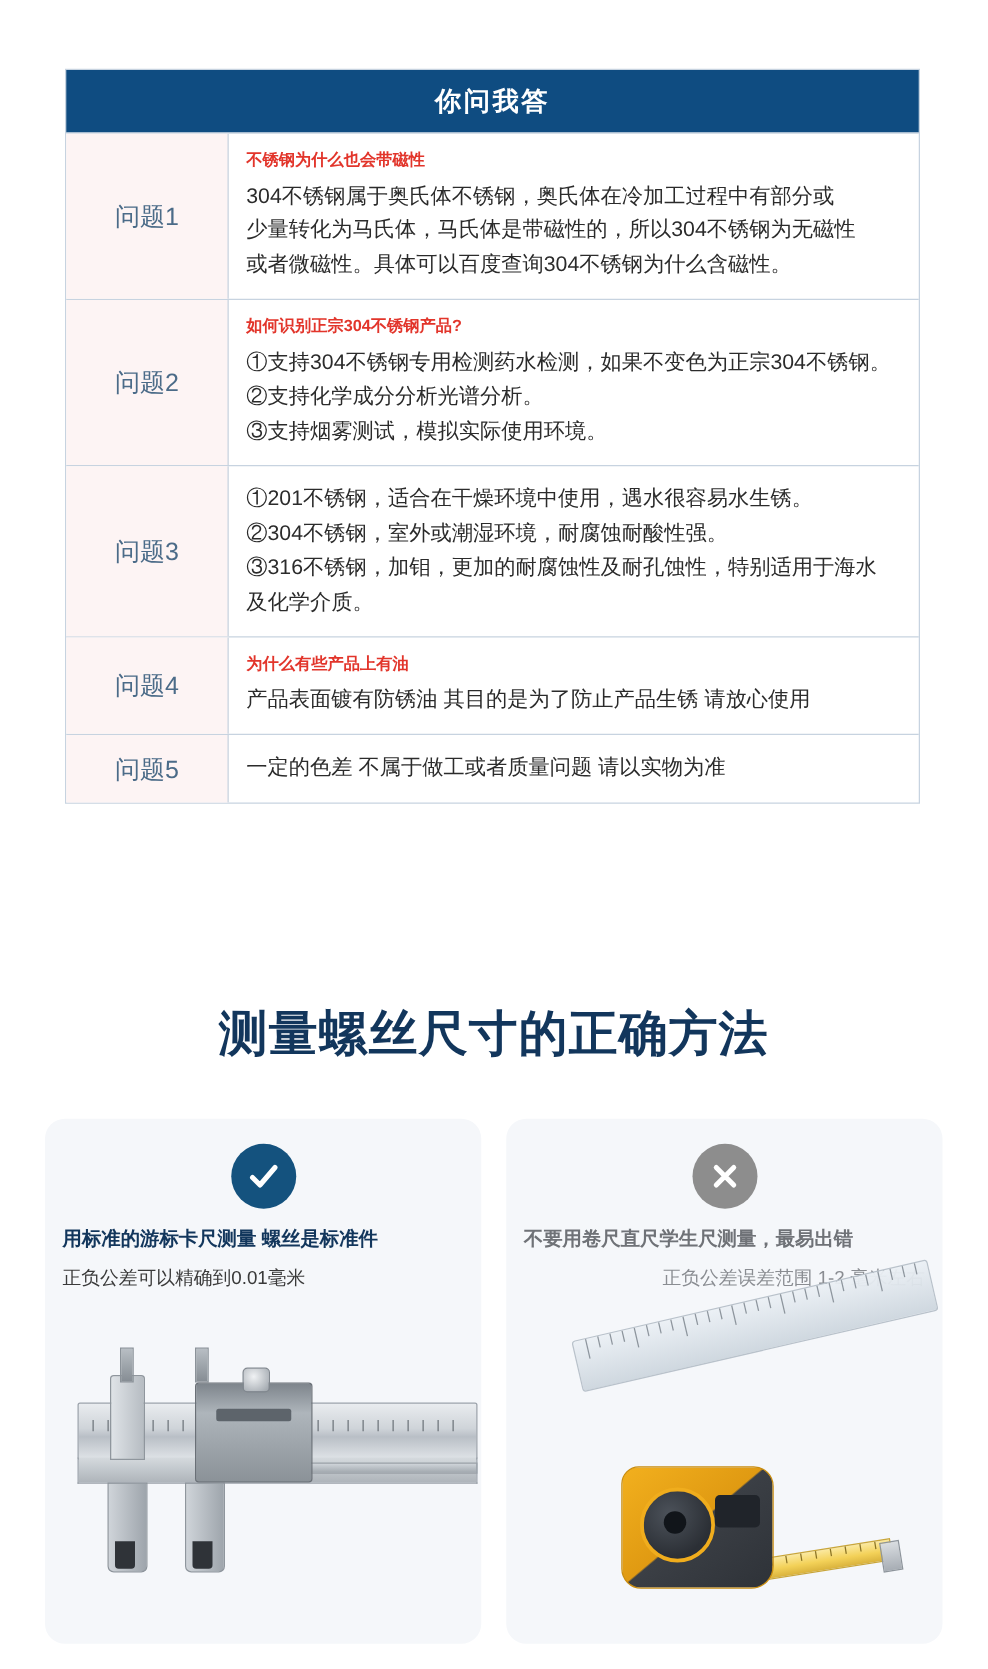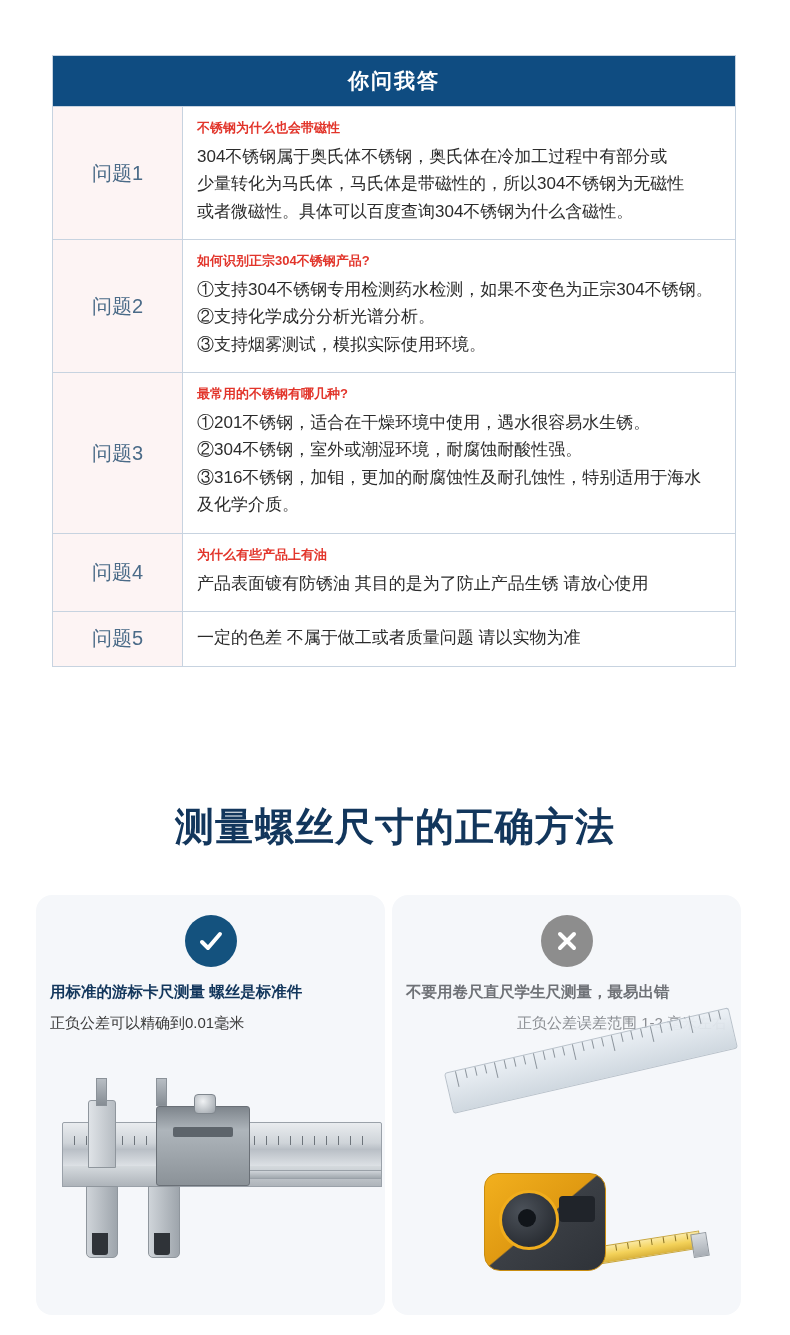--- a/index.html
+++ b/index.html
@@ -93,21 +93,21 @@
     letter-spacing: 1px;
   }
 
   
   .cards {
     position: absolute;
     left: 36px;
     top: 895px;
     width: 718px;
     display: flex;
-    gap: 7px;
+    gap: 20px;
   }
   .card {
     width: 349px;
     background: #f5f7fa;
     border-radius: 16px;
     padding: 18px 14px 0 14px;
     box-sizing: border-box;
     height: 420px;
     position: relative;
     overflow: hidden;
@@ -398,21 +398,20 @@
           <div>①支持304不锈钢专用检测药水检测，如果不变色为正宗304不锈钢。</div>
           <div>②支持化学成分分析光谱分析。</div>
           <div>③支持烟雾测试，模拟实际使用环境。</div>
         </div>
       </div>
     </div>
 
     <div class="faq-row">
       <div class="faq-q">问题3</div>
       <div class="faq-a">
-        <div class="faq-title">最常用的不锈钢有哪几种?</div>
         <div class="faq-lines">
           <div>①201不锈钢，适合在干燥环境中使用，遇水很容易水生锈。</div>
           <div>②304不锈钢，室外或潮湿环境，耐腐蚀耐酸性强。</div>
           <div>③316不锈钢，加钼，更加的耐腐蚀性及耐孔蚀性，特别适用于海水</div>
           <div>及化学介质。</div>
         </div>
       </div>
     </div>
 
     <div class="faq-row">

